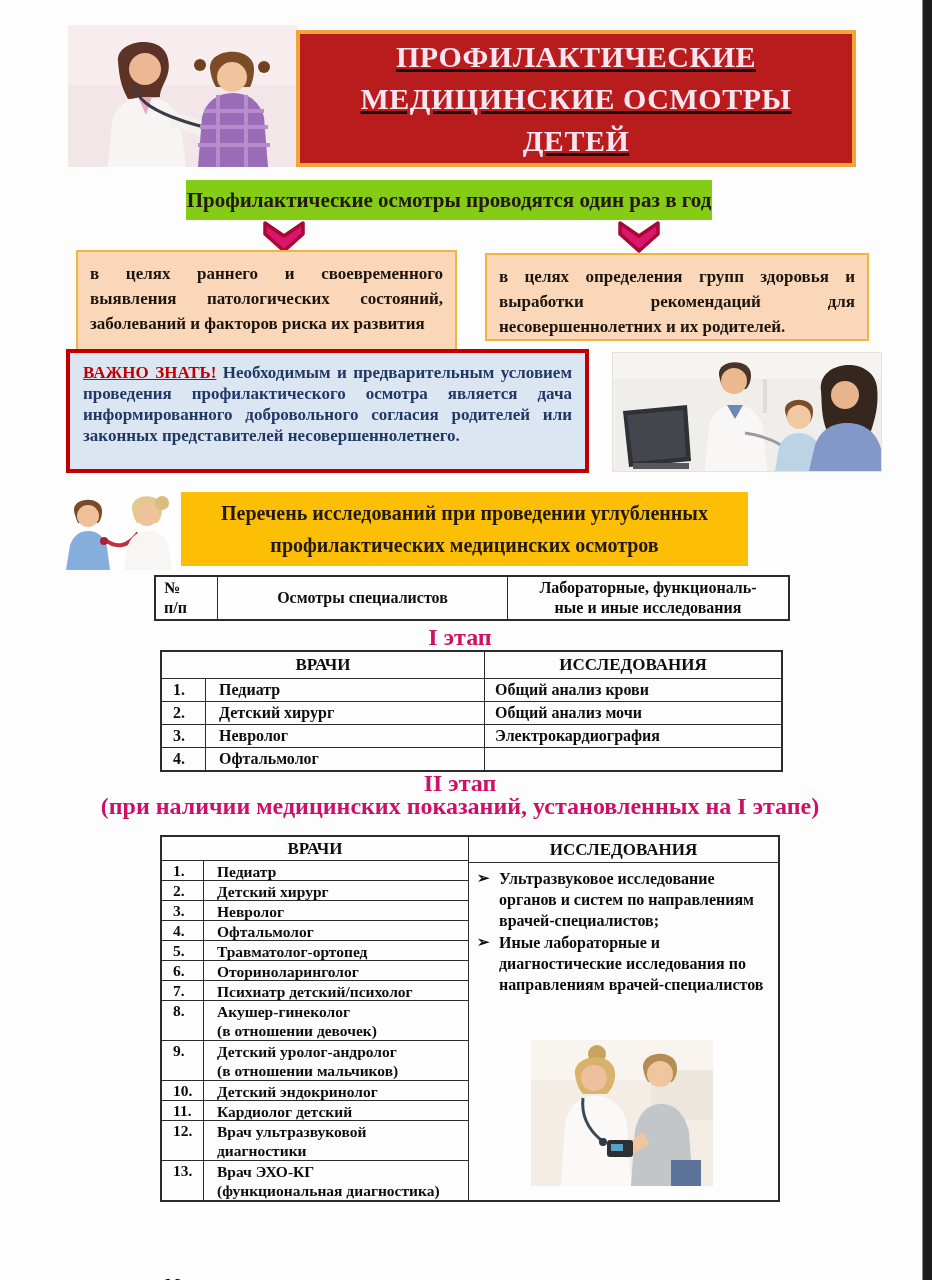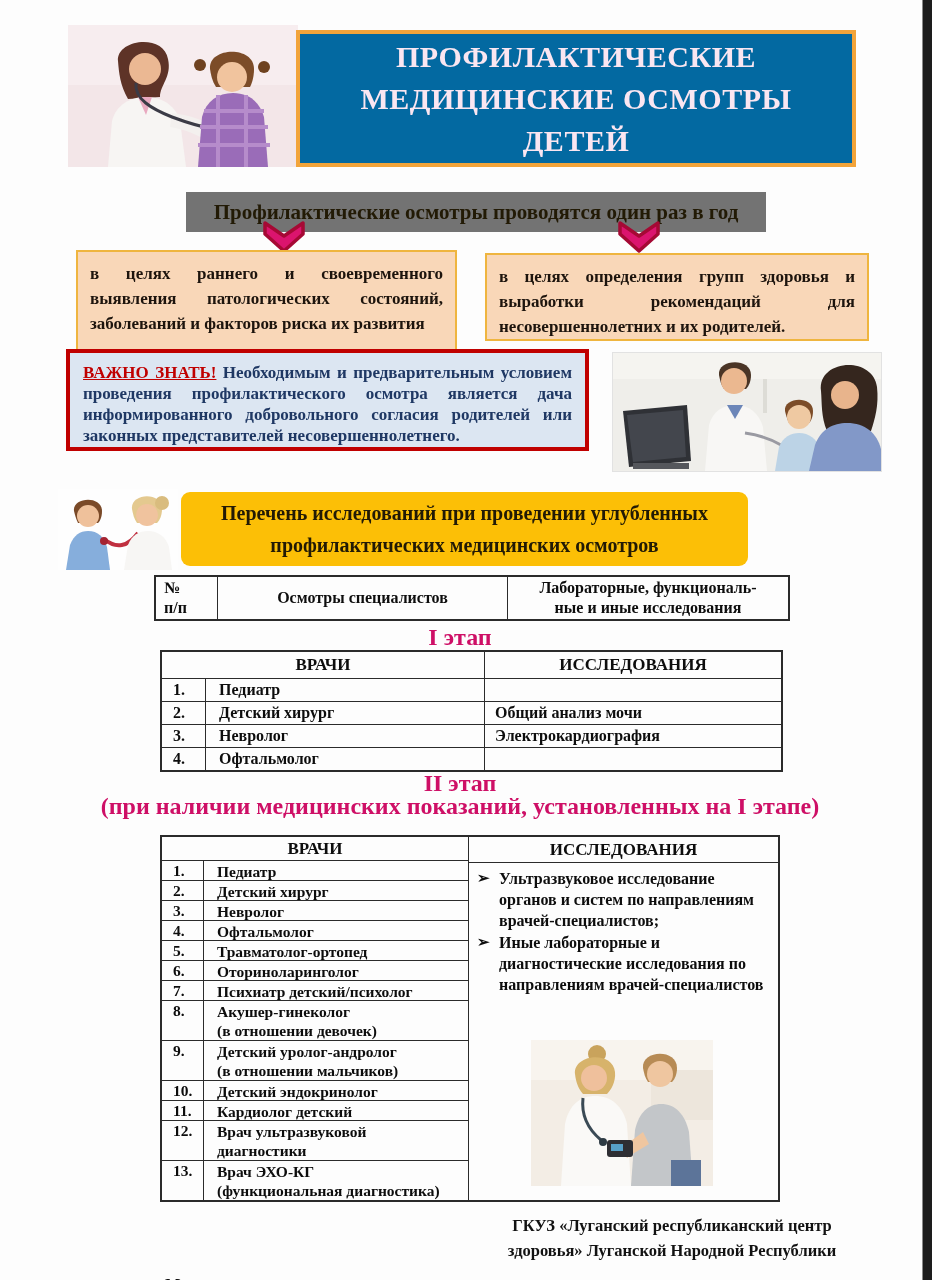--- a/index.html
+++ b/index.html
@@ -9,61 +9,61 @@
     margin:0 auto;color:#111;
   }
   .edge-bar{position:absolute;top:0;right:0;width:9px;height:1280px;background:#1d1d1d;border-left:1px solid #8a8a8a;}
 
   
   .photo{position:absolute;overflow:hidden;}
   .photo svg{display:block;}
   .photo-top{left:68px;top:25px;width:230px;height:142px;}
   .title-box{
     position:absolute;left:296px;top:30px;width:552px;height:129px;
-    background:#0369a1;border:4px solid #F2A43A;
-    display:flex;align-items:center;justify-content:center;
+    background:#b91c1c;border:4px solid #F2A43A;
+    display:flex;align-items:center;justify-content:center;text-decoration:underline;
   }
   .title-text{
     width:470px;text-align:center;font-weight:bold;font-size:30px;line-height:42px;
     color:#FAE6F1;letter-spacing:.5px;
   }
 
   
   .banner1{
-    position:absolute;left:186px;top:192px;width:580px;height:40px;background:#737373;
+    position:absolute;left:186px;top:180px;width:526px;height:40px;background:#84cc16;
     display:flex;align-items:center;justify-content:center;
     font-weight:bold;font-size:21px;color:#221a05;
   }
   .arrow{position:absolute;width:44px;height:32px;}
   .arrow-left{left:262px;top:221px;}
   .arrow-right{left:617px;top:221px;}
 
   
   .goal{
     position:absolute;background:#F9D7B8;border:2px solid #EFB53F;
     font-weight:bold;font-size:17px;line-height:25px;color:#1d140d;
     text-align:justify;padding:9px 12px;box-sizing:border-box;
   }
   .goal-left{left:76px;top:250px;width:381px;height:104px;}
   .goal-right{left:485px;top:253px;width:384px;height:88px;}
 
   
   .important{
-    position:absolute;left:66px;top:349px;width:523px;height:102px;box-sizing:border-box;
+    position:absolute;left:66px;top:349px;width:523px;height:124px;box-sizing:border-box;
     background:#DCE6F2;border:4px solid #C00000;padding:9px 13px;
     font-weight:bold;font-size:17px;line-height:21px;color:#1F3864;text-align:justify;
   }
   .important-label{color:#C00000;text-decoration:underline;}
   .photo-consult{left:612px;top:352px;width:268px;height:118px;border:1px solid #e2e2e2;}
 
   
   .photo-kids{left:58px;top:489px;width:120px;height:81px;}
   .banner2{
     position:absolute;left:181px;top:492px;width:567px;height:74px;background:#FCBF06;
-    display:flex;align-items:center;justify-content:center;border-radius:9px;
+    display:flex;align-items:center;justify-content:center;
   }
   .banner2-text{width:545px;text-align:center;font-weight:bold;font-size:20px;line-height:32px;color:#221a05;}
 
   
   .ov-table{
     position:absolute;left:154px;top:575px;width:636px;height:46px;box-sizing:border-box;
     border:2px solid #2b2b2b;display:flex;font-weight:bold;font-size:16px;line-height:20px;color:#0d0d0d;
   }
   .ov-c1{width:62px;border-right:1px solid #2b2b2b;display:flex;align-items:center;padding-left:8px;box-sizing:border-box;white-space:pre-line;}
   .ov-c2{width:289px;border-right:1px solid #2b2b2b;display:flex;align-items:center;justify-content:center;text-align:left;}
@@ -231,20 +231,21 @@
 
   <div class="stage-title st1">I этап</div>
   <div class="t1">
     <div class="hrow">
       <div class="hcell hL">ВРАЧИ</div>
       <div class="hcell hR">ИССЛЕДОВАНИЯ</div>
     </div>
     <div class="row">
       <div class="cnum">1.</div>
       <div class="cdoc">Педиатр</div>
+      <div class="cres">Общий анализ крови</div>
     </div>
     <div class="row">
       <div class="cnum">2.</div>
       <div class="cdoc">Детский хирург</div>
       <div class="cres">Общий анализ мочи</div>
     </div>
     <div class="row">
       <div class="cnum">3.</div>
       <div class="cdoc">Невролог</div>
       <div class="cres">Электрокардиография</div>
@@ -353,17 +354,15 @@
 
           <rect x="76" y="100" width="26" height="17" rx="3" fill="#2E2E33"></rect>
           <rect x="80" y="104" width="12" height="7" fill="#57A0C8"></rect>
         </svg>
       </div>
     </div>
   </div>
 
   <div class="footer-block f-left">Министерство здравоохранения
 Луганской Народной Республики</div>
-  <div class="footer-block f-right">ГКУЗ «Луганский республиканский центр
-здоровья» Луганской Народной Республики</div>
 
   <div class="edge-bar"></div>
 </div>
 
 </body></html>

